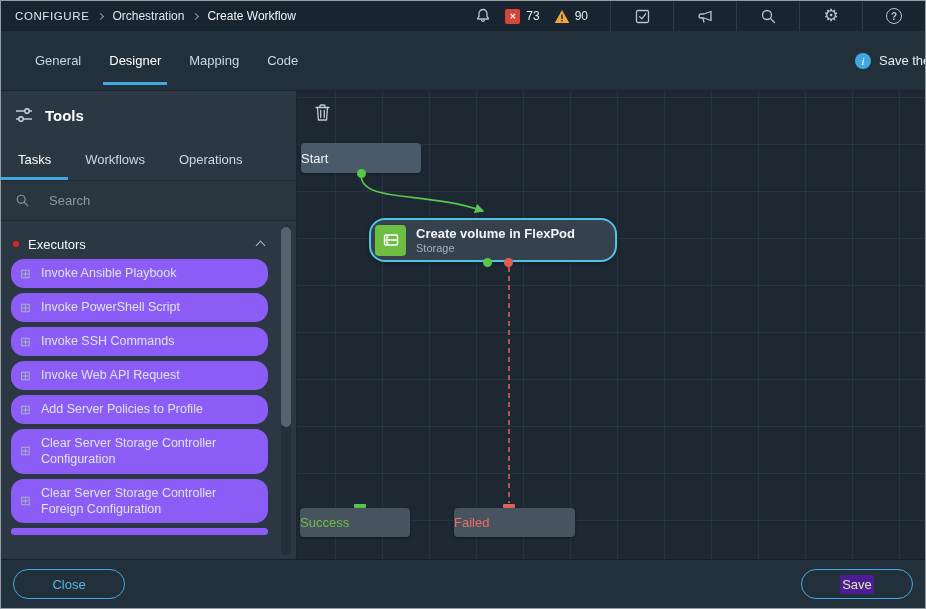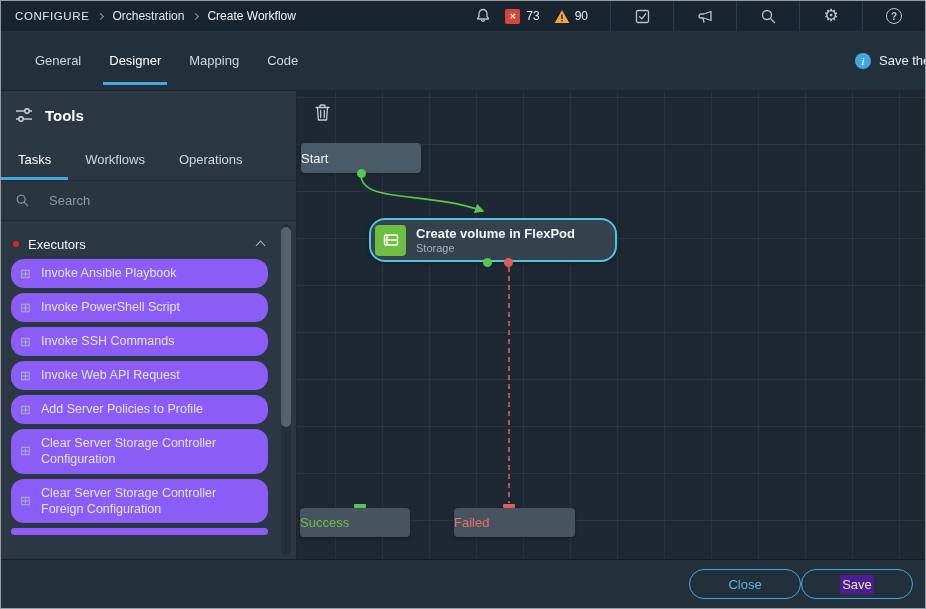--- a/index.html
+++ b/index.html
@@ -77,21 +77,21 @@
   .task-icon { width:31px; height:31px; margin-left:4px; background:#6fbe44; border-radius:4px; display:flex; align-items:center; justify-content:center; flex:0 0 auto; }
   .task-text { margin-left:10px; display:flex; flex-direction:column; gap:1px; }
   .task-title { color:#f2f6fa; font-size:13px; font-weight:bold; }
   .task-sub { color:#9fb0bd; font-size:11px; }
   .node-success { left:3px; top:417px; width:110px; height:29px; background:#47545f; color:#6fbe44; box-shadow:0 1px 3px rgba(0,0,0,.35); }
   .node-failed { left:157px; top:417px; width:121px; height:29px; background:#47545f; color:#e8706d; box-shadow:0 1px 3px rgba(0,0,0,.35); }
   .top-mark { position:absolute; width:12px; height:4px; border-radius:1px; }
   .wire-layer { position:absolute; left:0; top:0; pointer-events:none; }
 
   
-  .footer { height:49px; background:#22303c; border-top:1px solid #141f2a; display:flex; align-items:center; justify-content:flex-end; padding:0 12px; flex:0 0 auto; }
+  .footer { height:49px; background:#22303c; border-top:1px solid #141f2a; display:flex; align-items:center; justify-content:space-between; padding:0 12px; flex:0 0 auto; }
   .btn { height:30px; min-width:112px; border-radius:16px; border:1px solid #44a8e0; background:transparent; color:#5ab3e6; font-size:13px; font-family:"Liberation Sans", sans-serif; cursor:pointer; display:flex; align-items:center; justify-content:center; }
   .btn-save .save-hl { background:#4c1d95; color:#dcebA0; color:#dcebaa; padding:2px 2px; border-radius:2px; }
 </style>
 </head>
 <body>
 
 <div class="app">
 
   <header class="topbar">
     <nav class="breadcrumb">

